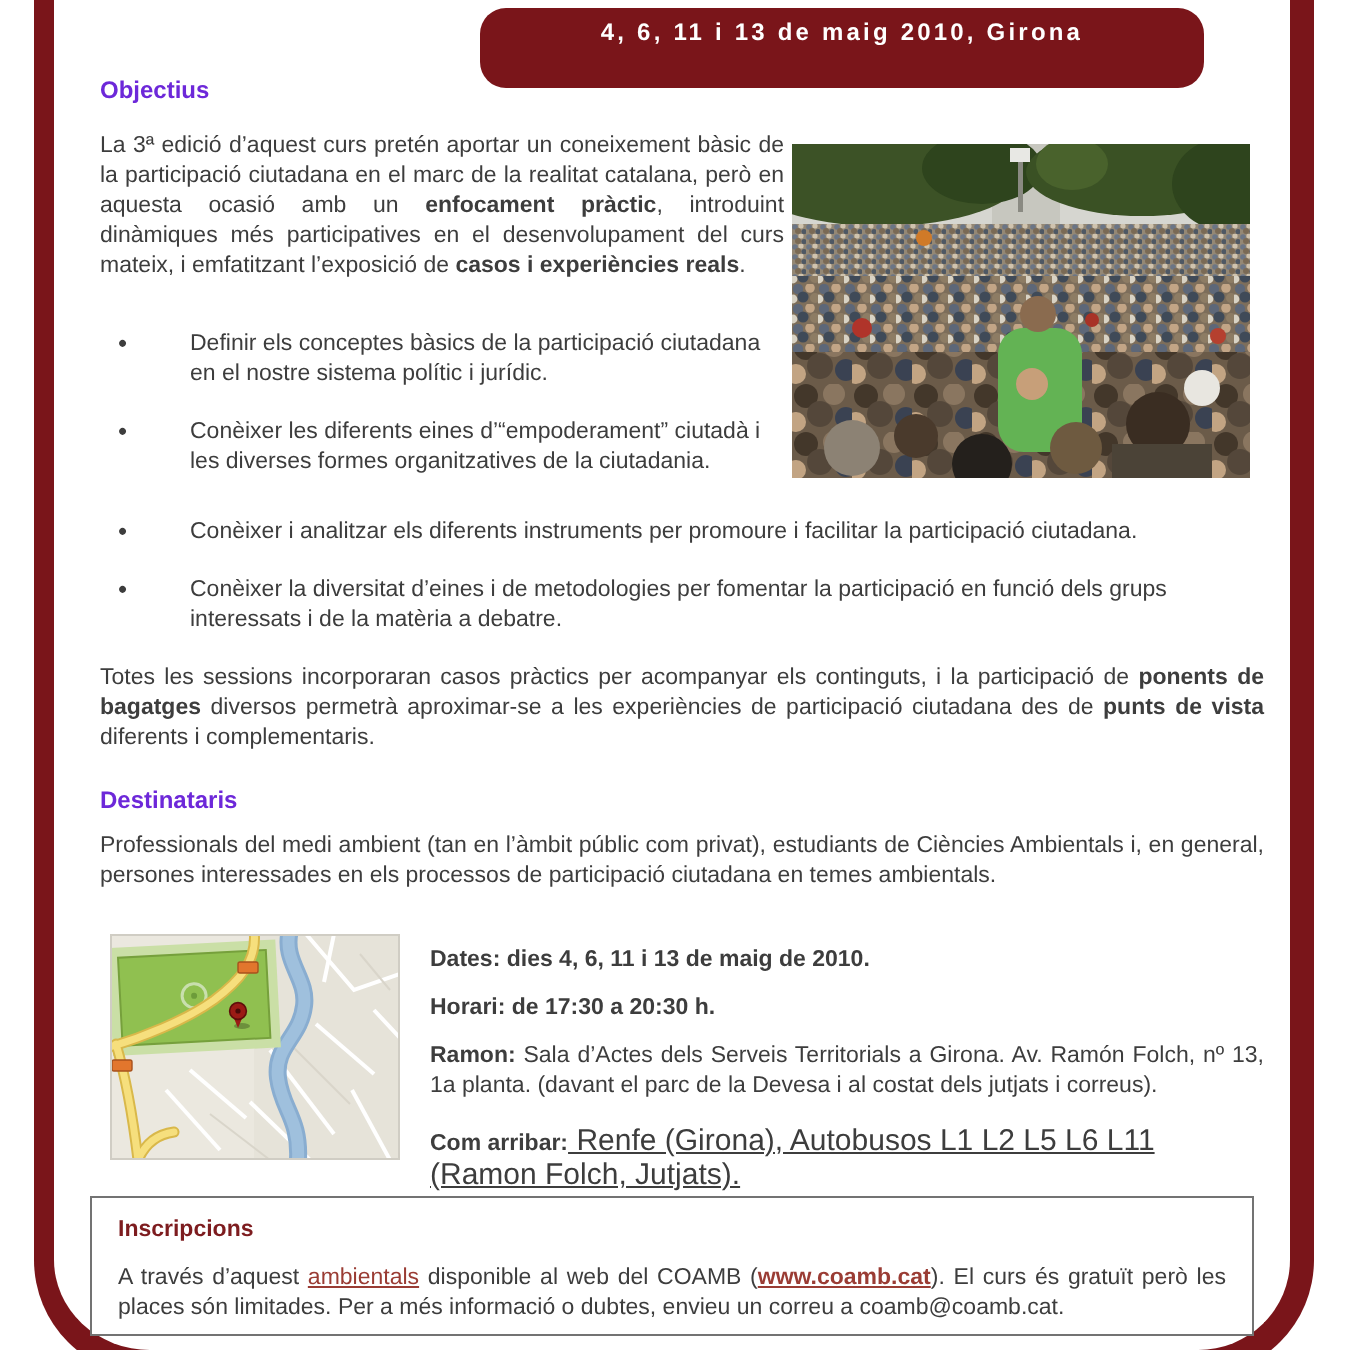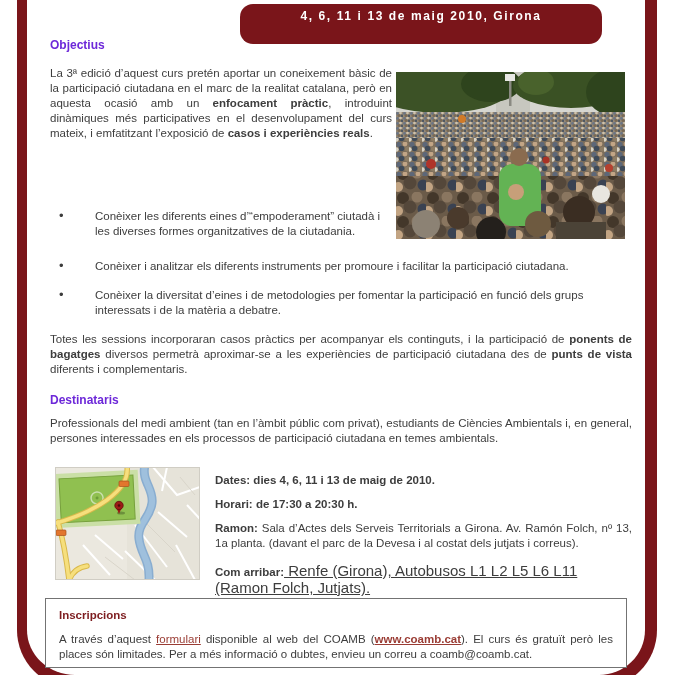--- a/index.html
+++ b/index.html
@@ -105,20 +105,23 @@
       <circle cx="205" cy="122" r="9" fill="#e8e6e0"></circle>
       <circle cx="183" cy="140" r="16" fill="#3a2d22"></circle>
       <circle cx="95" cy="160" r="15" fill="#24201c"></circle>
       <circle cx="142" cy="152" r="13" fill="#6e5a40"></circle>
       <circle cx="30" cy="152" r="14" fill="#8c8274"></circle>
       <circle cx="62" cy="146" r="11" fill="#4a3a2c"></circle>
       <rect x="160" y="150" width="50" height="17" fill="#4b4337"></rect>
     </g>
   </svg>
 
+  <div class="bullet" style="top:165px; width:345px;">
+    <span>Definir els conceptes bàsics de la participació ciutadana en el nostre sistema polític i jurídic.</span>
+  </div>
   <div class="bullet" style="top:209px; width:345px;">
     <span>Conèixer les diferents eines d’“empoderament” ciutadà i les diverses formes organitzatives de la ciutadania.</span>
   </div>
   <div class="bullet" style="top:259px; width:585px;">
     <span>Conèixer i analitzar els diferents instruments per promoure i facilitar la participació ciutadana.</span>
   </div>
   <div class="bullet" style="top:288px; width:585px;">
     <span>Conèixer la diversitat d’eines i de metodologies per fomentar la participació en funció dels grups interessats i de la matèria a debatre.</span>
   </div>
 
@@ -192,16 +195,16 @@
     <div class="detail-row justify">
       <span class="label">Ramon:</span><span class="value"> Sala d’Actes dels Serveis Territorials a Girona. Av. Ramón Folch, nº 13, 1a planta. (davant el parc de la Devesa i al costat dels jutjats i correus).</span>
     </div>
     <div class="detail-row small-val" style="margin-top:12px;">
       <span class="label">Com arribar:</span><span class="value"> Renfe (Girona), Autobusos L1 L2 L5 L6 L11 (Ramon Folch, Jutjats).</span>
     </div>
   </div>
 
   <div class="insc-box">
     <div class="box-heading">Inscripcions</div>
-    <p class="justify"><span>A través d’aquest </span><a class="link" href="#">formulari</a><span> disponible al web del COAMB (</span><a class="link b" href="#">www.coamb.cat</a><span>). El curs és gratuït però les places són limitades. Per a més informació o dubtes, envieu un correu a coamb@coamb.cat.</span></p>
+    <p class="justify"><span>A través d’aquest </span><a class="link" href="#">ambientals</a><span> disponible al web del COAMB (</span><a class="link b" href="#">www.coamb.cat</a><span>). El curs és gratuït però les places són limitades. Per a més informació o dubtes, envieu un correu a coamb@coamb.cat.</span></p>
   </div>
 
 </div>
 
 </body></html>

